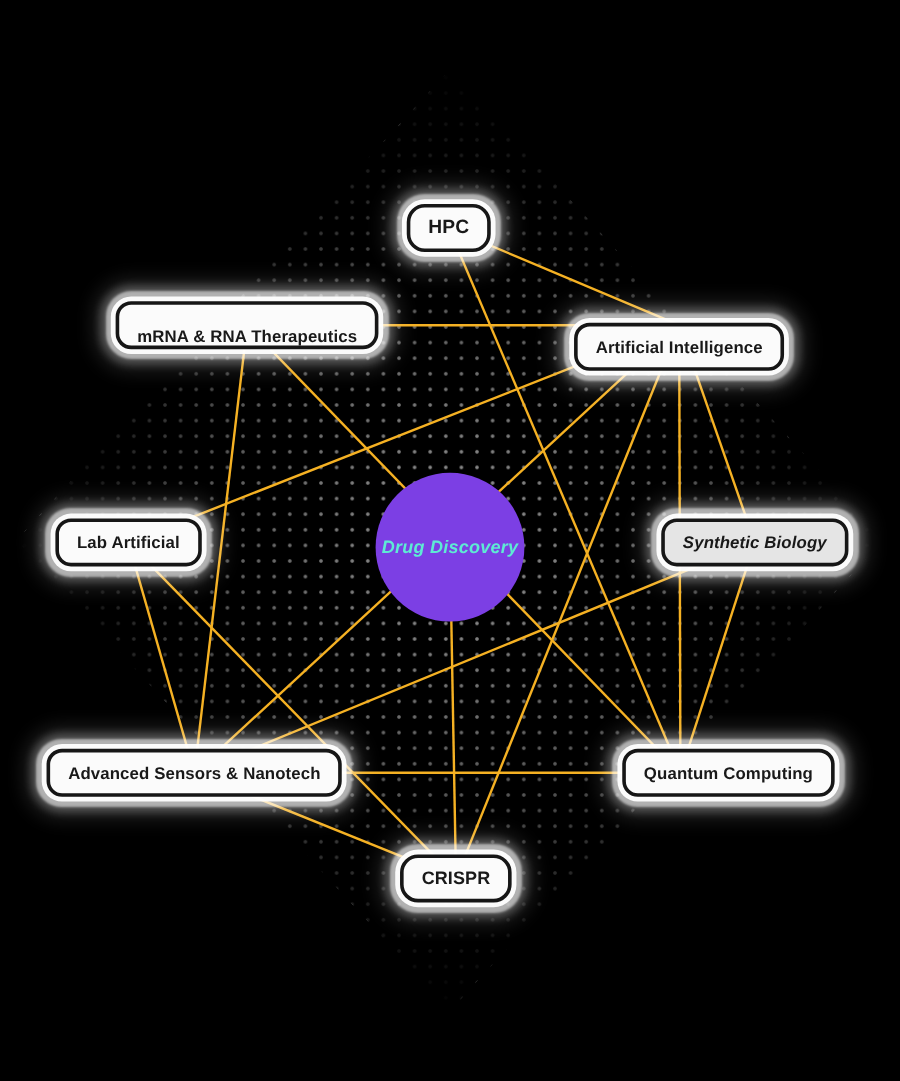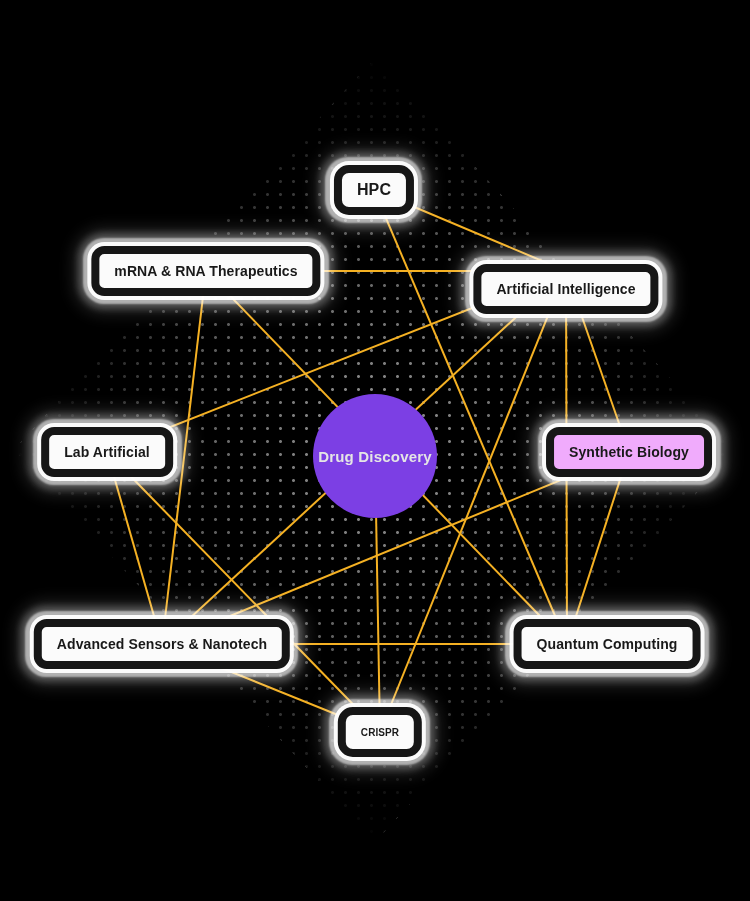--- a/index.html
+++ b/index.html
@@ -25,30 +25,30 @@
     position:absolute;z-index:2;width:124px;height:124px;border-radius:50%;
     display:flex;align-items:center;justify-content:center;
     transform:translate(-50%,-50%);
     font-weight:700;font-size:15px;letter-spacing:.2px;
   }
   
   .node{
     position:absolute;z-index:3;transform:translate(-50%,-50%);
     height:34px;padding:0 15px;display:flex;align-items:center;justify-content:center;
     white-space:nowrap;
-    border:8px solid #6d28d9;border-radius:13px;
+    border:3px solid #6d28d9;border-radius:13px;
     font-weight:700;font-size:14px;letter-spacing:.1px;
     box-shadow:
       0 0 0 4px rgba(255,255,255,0.95),
       0 0 2px 8px rgba(255,255,255,0.55),
       0 0 7px 13px rgba(255,255,255,0.26),
       0 0 14px 20px rgba(255,255,255,0.10);
   }
   .node[data-node-id="hpc"]{font-size:16px;border-radius:15px;}
-  .node[data-node-id="crispr"]{font-size:10px;border-radius:15px;}
+  .node[data-node-id="crispr"]{font-size:15px;border-radius:15px;}
 </style>
 </head>
 <body>
 
 <div class="dots"></div>
 
 <svg class="edges" width="750" height="901" viewBox="0 0 750 901">
     <line x1="374" y1="190" x2="566" y2="271" stroke="#F5B123" stroke-width="2"></line>
     <line x1="374" y1="190" x2="567" y2="644" stroke="#F5B123" stroke-width="2"></line>
     <line x1="206" y1="271" x2="566" y2="271" stroke="#F5B123" stroke-width="2"></line>
@@ -61,37 +61,37 @@
     <line x1="566" y1="271" x2="567" y2="644" stroke="#F5B123" stroke-width="2"></line>
     <line x1="107" y1="452" x2="162" y2="644" stroke="#F5B123" stroke-width="2"></line>
     <line x1="107" y1="452" x2="380" y2="732" stroke="#F5B123" stroke-width="2"></line>
     <line x1="162" y1="644" x2="380" y2="732" stroke="#F5B123" stroke-width="2"></line>
     <line x1="162" y1="644" x2="567" y2="644" stroke="#F5B123" stroke-width="2"></line>
     <line x1="629" y1="452" x2="162" y2="644" stroke="#F5B123" stroke-width="2"></line>
     <line x1="629" y1="452" x2="567" y2="644" stroke="#F5B123" stroke-width="2"></line>
     <line x1="375" y1="456" x2="380" y2="732" stroke="#F5B123" stroke-width="2"></line>
   </svg>
 
-<div class="hub" style="left: 375px; top: 456px; height: 124px; width: 124px; background: rgb(124, 63, 228); color: #e5e5e5;">
+<div class="hub" style="left: 375px; top: 456px; height: 124px; width: 124px; background: rgb(124, 63, 228); color: #5eead4; font-style: italic;">
   <span>Drug Discovery</span>
 </div>
 
 <div class="node" data-node-id="hpc" style="left: 374px; top: 190px; background: rgb(251, 251, 251); border-color: rgb(22, 22, 22); color: rgb(25, 25, 25);">
     <span>HPC</span>
   </div>
-<div class="node" data-node-id="mrna" style="left: 206px; top: 271px; background: rgb(251, 251, 251); border-color: rgb(22, 22, 22); color: rgb(25, 25, 25);">
+<div class="node" data-node-id="mrna" style="left: 206px; top: 271px; background: rgb(251, 251, 251); border-color: rgb(22, 22, 22); color: rgb(25, 25, 25); align-items: flex-end;">
     <span>mRNA &amp; RNA Therapeutics</span>
   </div>
 <div class="node" data-node-id="ai" style="left: 566px; top: 289px; background: rgb(251, 251, 251); border-color: rgb(22, 22, 22); color: rgb(25, 25, 25);">
     <span>Artificial Intelligence</span>
   </div>
 <div class="node" data-node-id="lab" style="left: 107px; top: 452px; background: rgb(251, 251, 251); border-color: rgb(22, 22, 22); color: rgb(25, 25, 25);">
     <span>Lab Artificial</span>
   </div>
-<div class="node" data-node-id="sb" style="left: 629px; top: 452px; background: #f0abfc; border-color: rgb(22, 22, 22); color: rgb(25, 25, 25);">
+<div class="node" data-node-id="sb" style="left: 629px; top: 452px; background: #e5e5e5; border-color: rgb(22, 22, 22); color: rgb(25, 25, 25); font-style: italic;">
     <span>Synthetic Biology</span>
   </div>
 <div class="node" data-node-id="adv" style="left: 162px; top: 644px; background: rgb(251, 251, 251); border-color: rgb(22, 22, 22); color: rgb(25, 25, 25); justify-content: flex-end;">
     <span>Advanced Sensors &amp; Nanotech</span>
   </div>
 <div class="node" data-node-id="qc" style="left: 567px; top: 644px; background: rgb(251, 251, 251); border-color: rgb(22, 22, 22); color: rgb(25, 25, 25); margin-left: 40px;">
     <span>Quantum Computing</span>
   </div>
 <div class="node" data-node-id="crispr" style="left: 380px; top: 732px; background: rgb(251, 251, 251); border-color: rgb(22, 22, 22); color: rgb(25, 25, 25);">
     <span>CRISPR</span>

